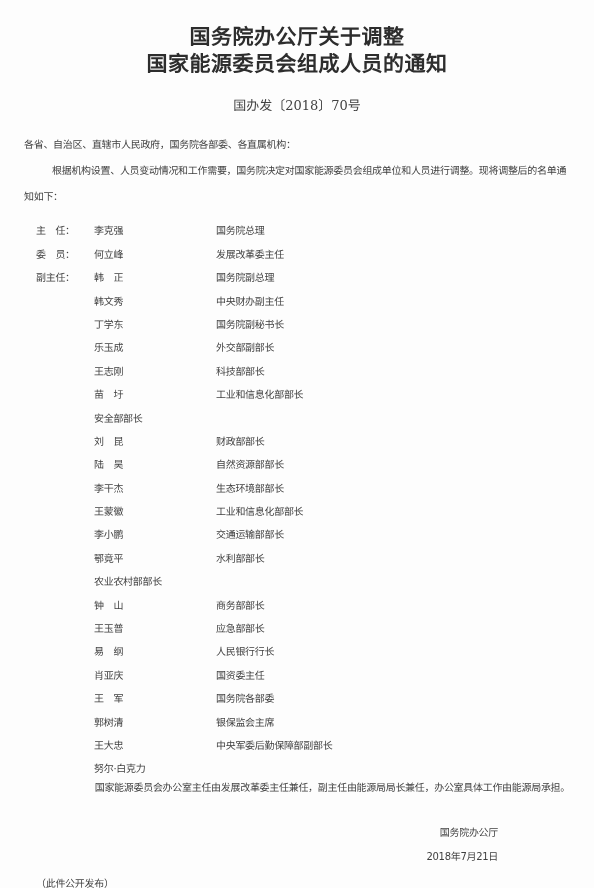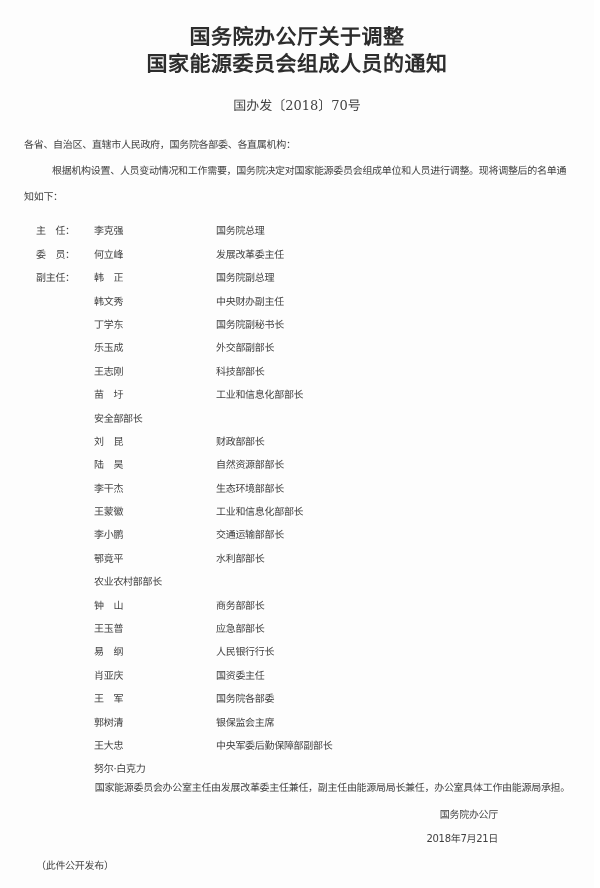--- a/index.html
+++ b/index.html
@@ -64,21 +64,21 @@
     flex: none;
   }
   .m-name {
     width: 122px;
     white-space: pre;
     flex: none;
   }
   .m-title { flex: 1; }
   .closing { margin-top: 0; text-align: right; }
   .signature {
-    margin-top: 2px;
+    margin-top: 20px;
     padding-right: 72px;
     text-align: right;
     line-height: 24px;
   }
   .footer-note {
     margin: 2px 0 0 12px;
     line-height: 26px;
   }
 </style>
 </head>

